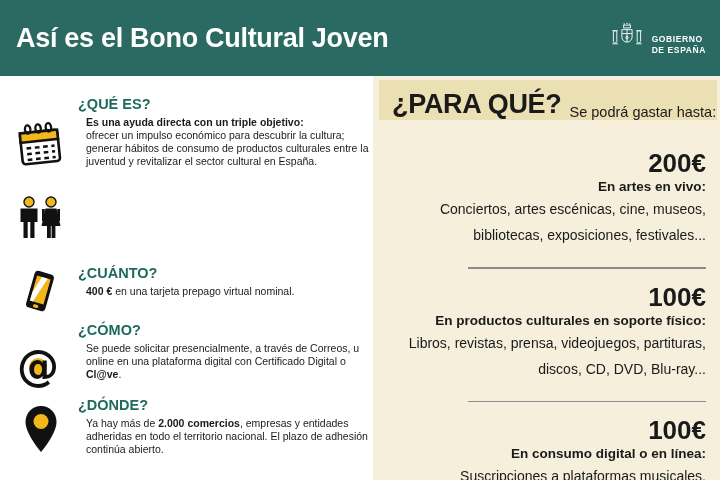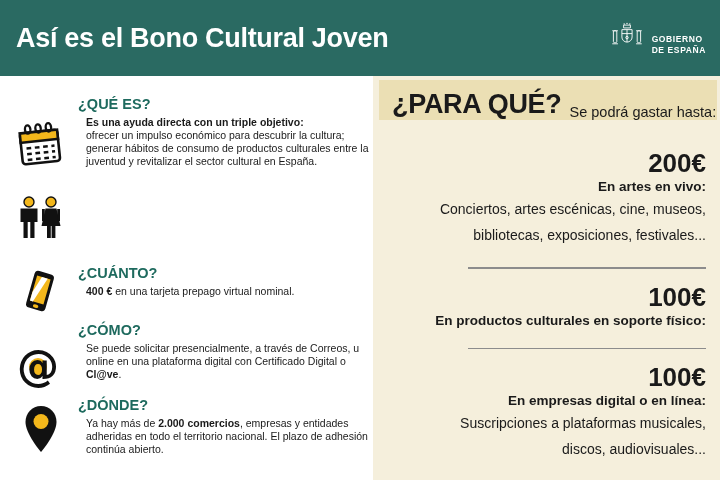--- a/index.html
+++ b/index.html
@@ -166,24 +166,25 @@
       <div class="amount">200€</div>
       <div class="label">En artes en vivo:</div>
       <div class="desc">Conciertos, artes escénicas, cine, museos, bibliotecas, exposiciones, festivales...</div>
     </div>
 
     <div class="divider"></div>
 
     <div>
       <div class="amount">100€</div>
       <div class="label">En productos culturales en soporte físico:</div>
+      <div class="desc">Libros, revistas, prensa, videojuegos, partituras, discos, CD, DVD, Blu-ray...</div>
     </div>
 
     <div class="divider"></div>
 
     <div>
       <div class="amount">100€</div>
-      <div class="label">En empresas digital o en línea:</div>
+      <div class="label">En consumo digital o en línea:</div>
       <div class="desc narrow">Suscripciones a plataformas musicales, discos, audiovisuales...</div>
     </div>
 
   </div>
 </aside>
 
 </body></html>

